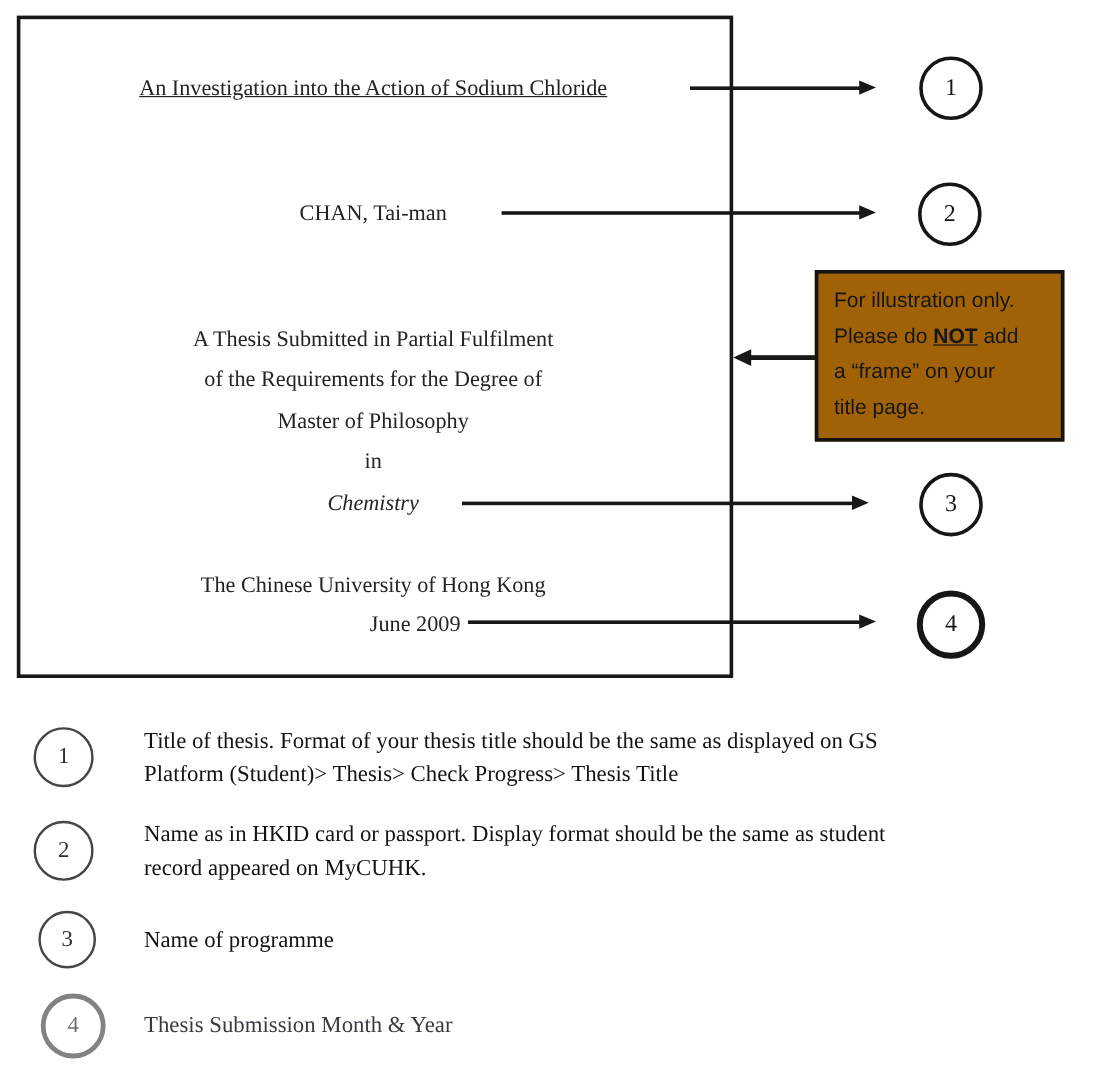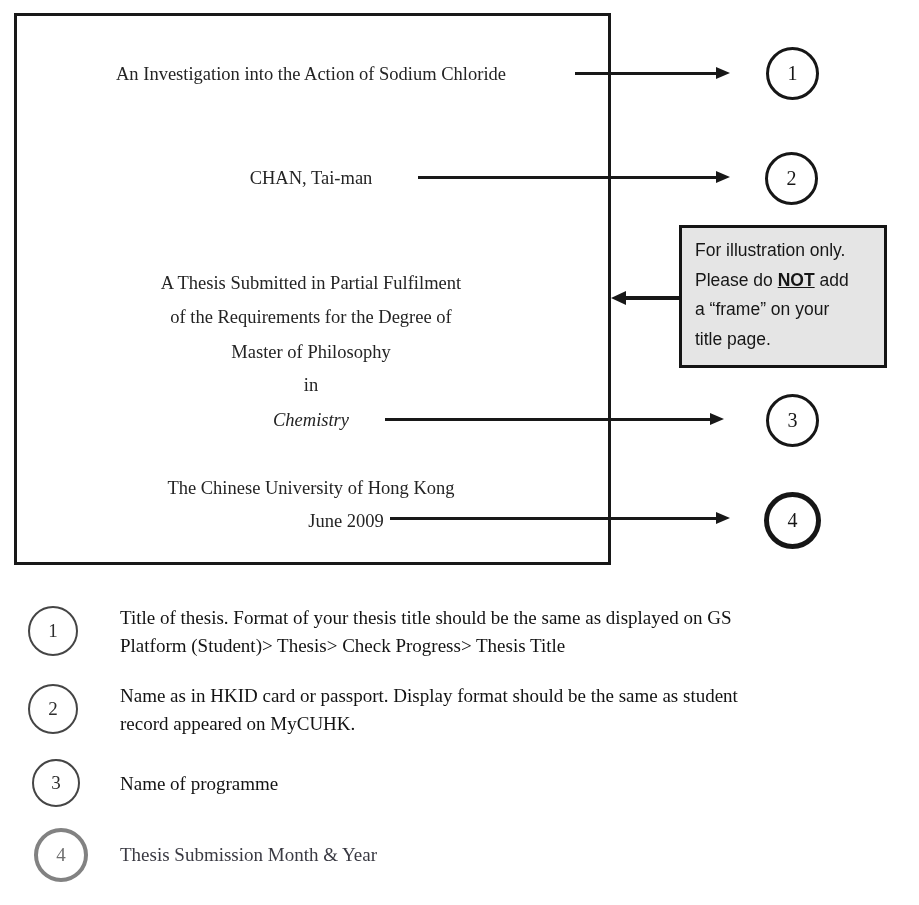--- a/index.html
+++ b/index.html
@@ -25,21 +25,21 @@
   .tp-line {
     position: absolute;
     left: 14px;
     width: 594px;
     text-align: center;
     font-size: 18.5px;
     line-height: 22px;
     color: #242424;
     white-space: nowrap;
   }
-  .tp-title   { top: 63px; }
+  .tp-title   { top: 63px; text-decoration: underline; }
   .tp-author  { top: 167px; }
   .tp-st0     { top: 272px; text-align: center; }
   .tp-st1     { top: 306px; }
   .tp-st2     { top: 341px; }
   .tp-st3     { top: 374px; }
   .tp-st4     { top: 409px; font-style: italic; }
   .tp-univ    { top: 477px; text-align: center; }
   .tp-date    { top: 510px; margin-left: 35px; }
 
   
@@ -84,21 +84,21 @@
   .c3 { left: 766px; top: 394px; }
   .c4 { left: 764px; top: 492px; width: 57px; height: 57px; border-width: 5px; }
 
   
   .note-box {
     position: absolute;
     left: 679px; top: 225px;
     width: 208px; height: 143px;
     box-sizing: border-box;
     border: 3px solid #141414;
-    background: #e5e5e5;
+    background: #a16207;
     padding: 8px 10px 0 13px;
     font-family: "Liberation Sans", sans-serif;
     font-size: 17.5px;
     line-height: 29.5px;
     color: #161616;
   }
   .note-box .nb-bold { font-weight: bold; text-decoration: underline; margin-top: 37px; }
 
   
   .legend-circle {

